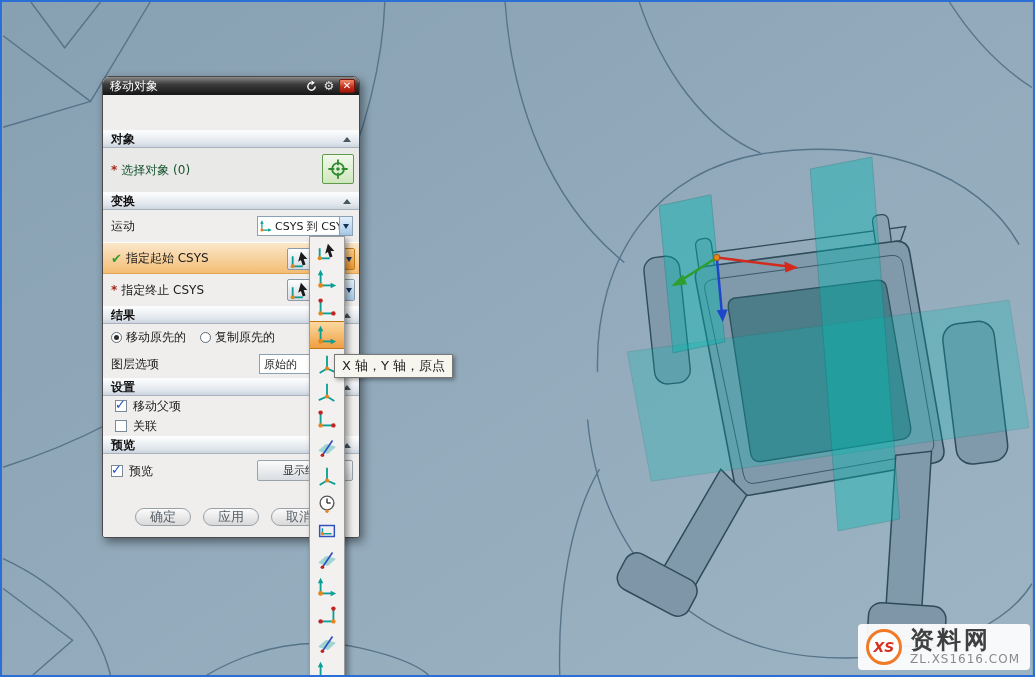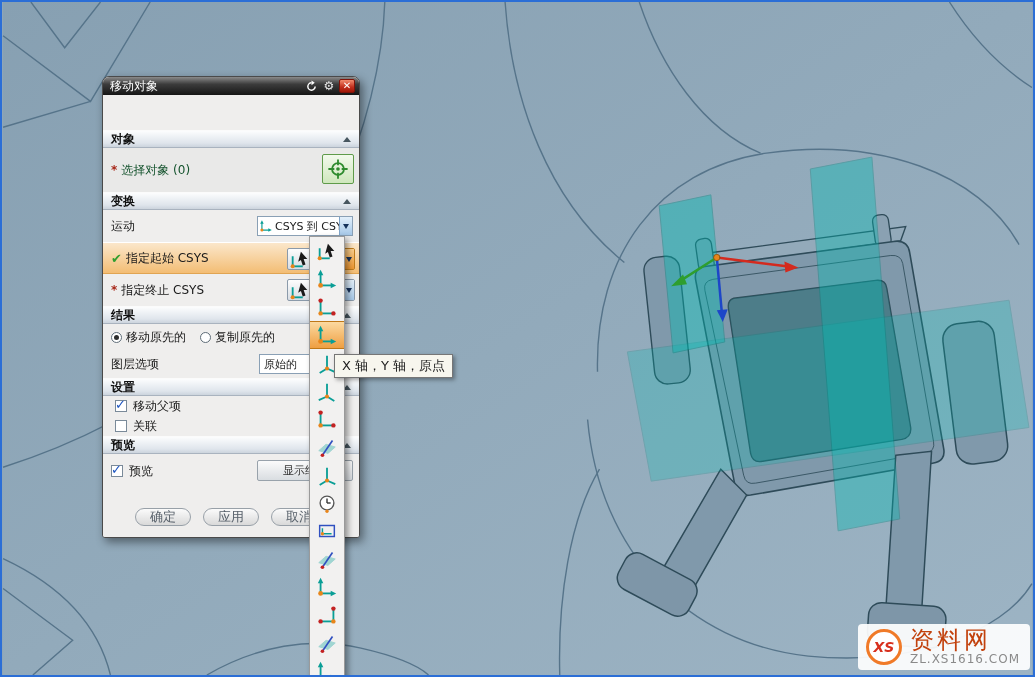--- a/index.html
+++ b/index.html
@@ -75,21 +75,21 @@
   .glyph{width:22px;height:22px;}
   .glyph.flip{transform:scaleX(-1);}
 
   .tooltip{position:absolute;left:332px;top:352px;z-index:30;background:#f7f6ee;border:1px solid #767676;
            padding:2px 7px;font-size:13px;color:#222;box-shadow:2px 2px 4px rgba(0,0,0,.35);white-space:nowrap;}
 
   
   .watermark{position:absolute;right:3px;bottom:5px;z-index:15;display:flex;align-items:center;gap:6px;
              background:rgba(255,255,255,.92);padding:3px 10px 3px 6px;border-radius:4px;}
   .wm-right{display:flex;flex-direction:column;align-items:flex-start;line-height:1.05;}
-  .wm-name{font-size:24px;font-weight:normal;color:#c2410c;letter-spacing:3px;}
+  .wm-name{font-size:24px;font-weight:bold;color:#404040;letter-spacing:3px;}
   .wm-code{font-size:12px;color:#8a8a8a;letter-spacing:1px;}
 </style>
 </head>
 <body>
 
 <div class="stage">
 
   <svg class="scene" viewBox="0 0 1035 677">
     <defs>
       <linearGradient id="bgGrad" x1="0" y1="0" x2="1" y2="1">

